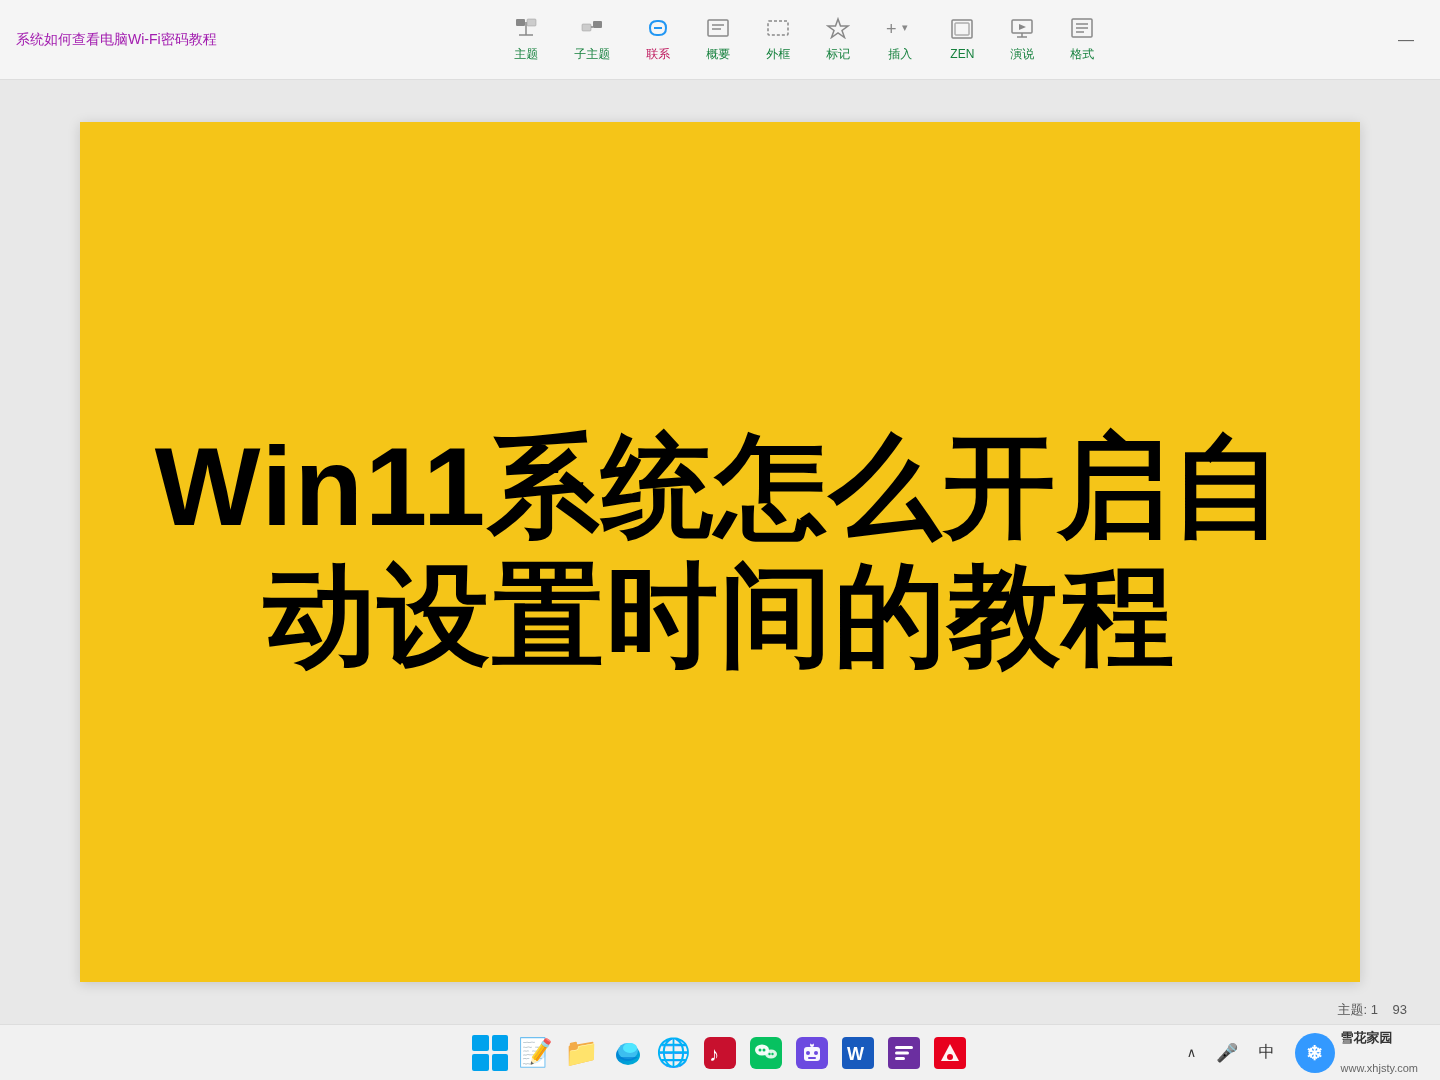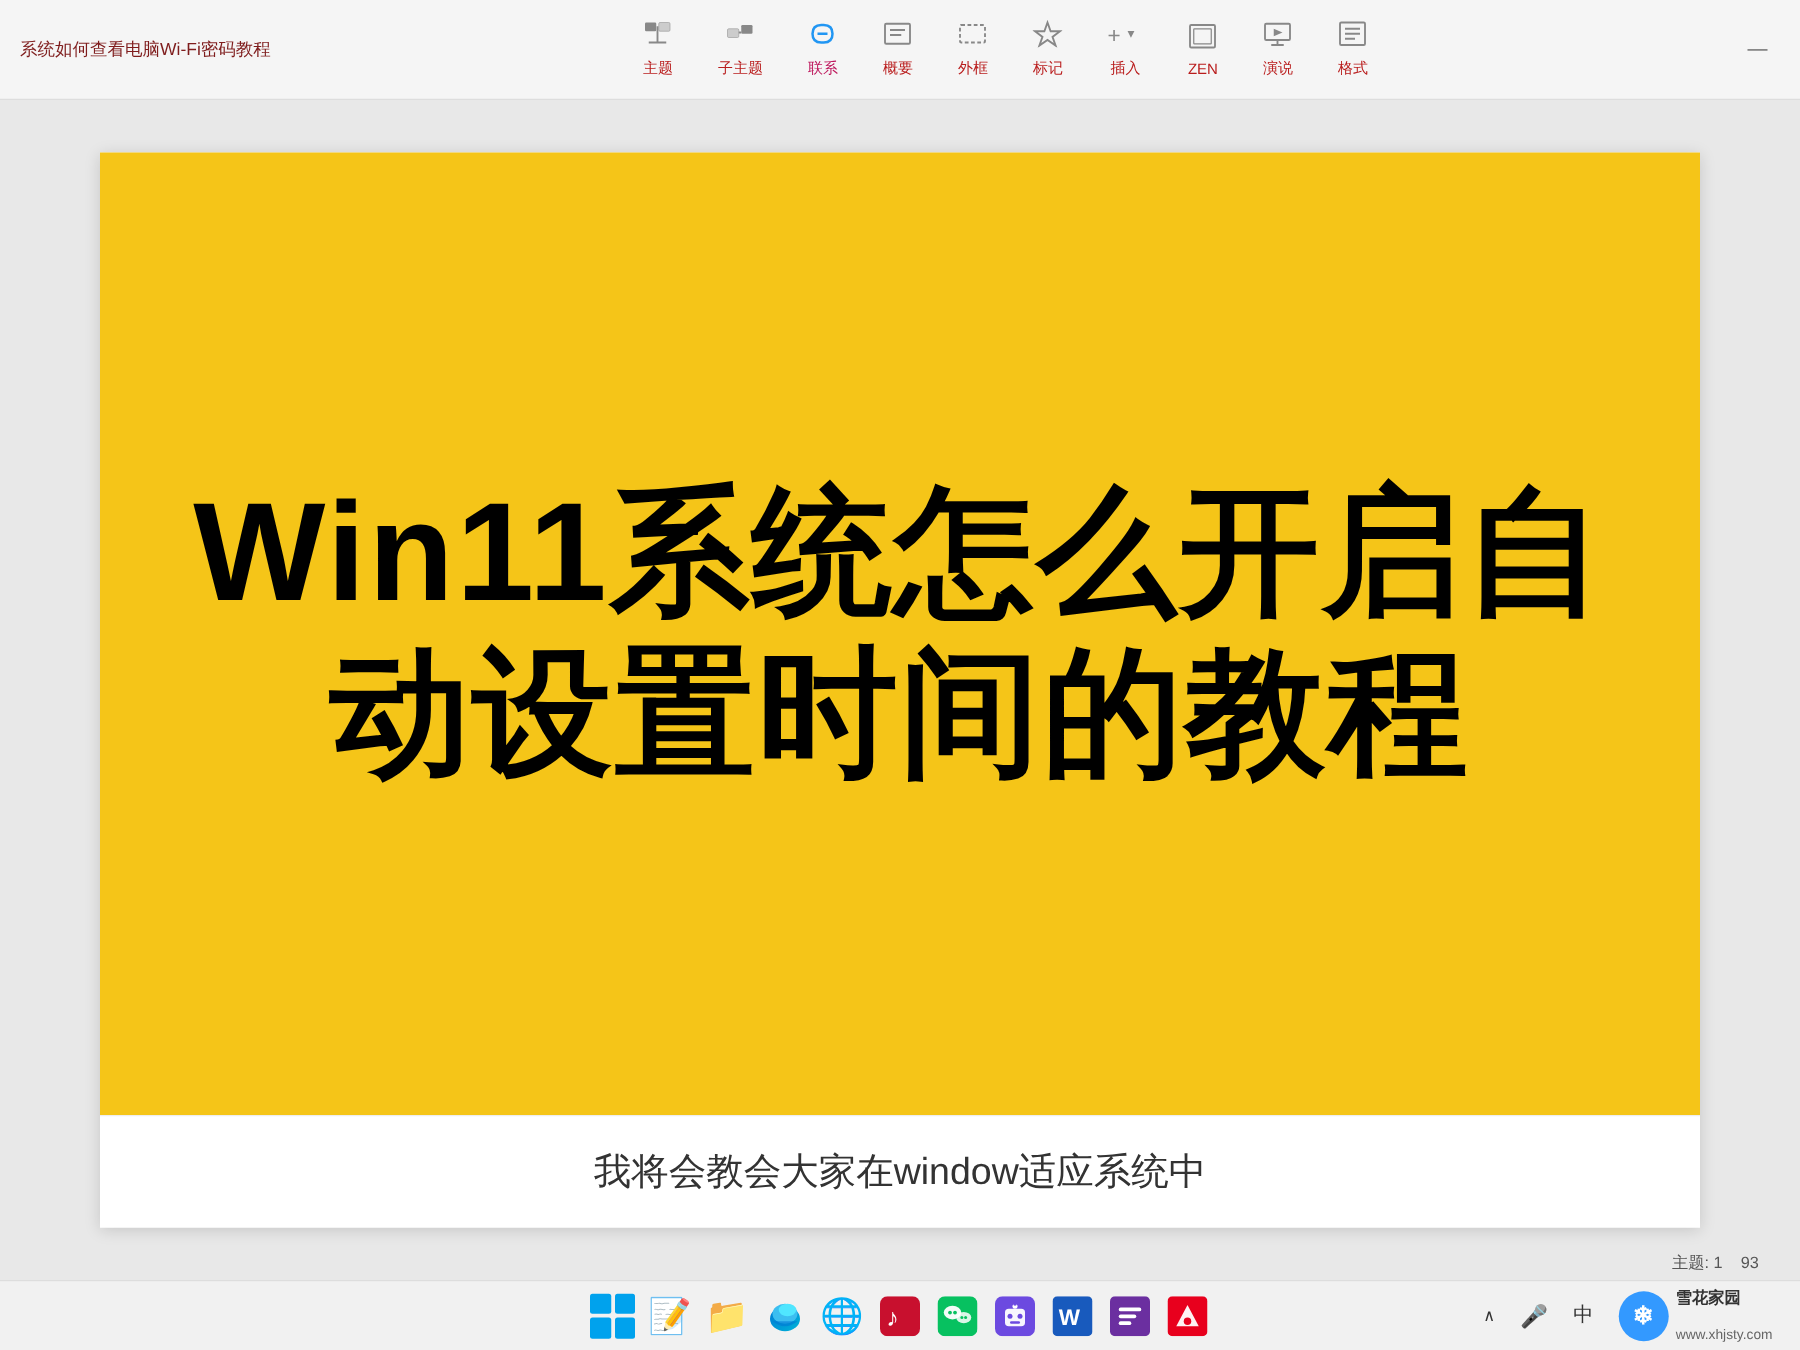--- a/index.html
+++ b/index.html
@@ -18,21 +18,21 @@
       height: 80px;
       background: #f5f5f5;
       display: flex;
       align-items: center;
       border-bottom: 1px solid #ddd;
       position: relative;
     }
     #titlebar-left {
       padding-left: 16px;
       font-size: 14px;
-      color: #7f1d1d;
+      color: #a21caf;
       font-weight: 500;
       flex: 0 0 auto;
       max-width: 260px;
       white-space: nowrap;
       overflow: hidden;
       text-align: right;
     }
     #toolbar {
       display: flex;
       align-items: center;
@@ -51,21 +51,21 @@
       font-size: 12px;
       min-width: 60px;
     }
     .toolbar-icon {
       font-size: 20px;
       margin-bottom: 2px;
       color: #666;
     }
     .toolbar-label {
       font-size: 12px;
-      color: #b91c1c;
+      color: #15803d;
     }
     .toolbar-label.active {
       color: #2196F3;
     }
     #titlebar-right {
       display: flex;
       align-items: center;
       gap: 4px;
       padding-right: 20px;
     }
@@ -363,23 +363,20 @@
 
   <div id="titlebar-right">
     <div class="win-btn">—</div>
   </div>
 </div>
 
 <div id="main">
   <div id="slide">
     <div id="slide-content-yellow">
       <div id="slide-title">Win11系统怎么开启自动设置时间的教程</div>
-    </div>
-    <div id="slide-subtitle-area">
-      <div id="slide-subtitle">我将会教会大家在window适应系统中</div>
     </div>
   </div>
 </div>
 
 <div id="statusbar">
   <span>
     <span>主题: 1</span>
     &nbsp;&nbsp;
     <span><span>93</span></span>
   </span>

